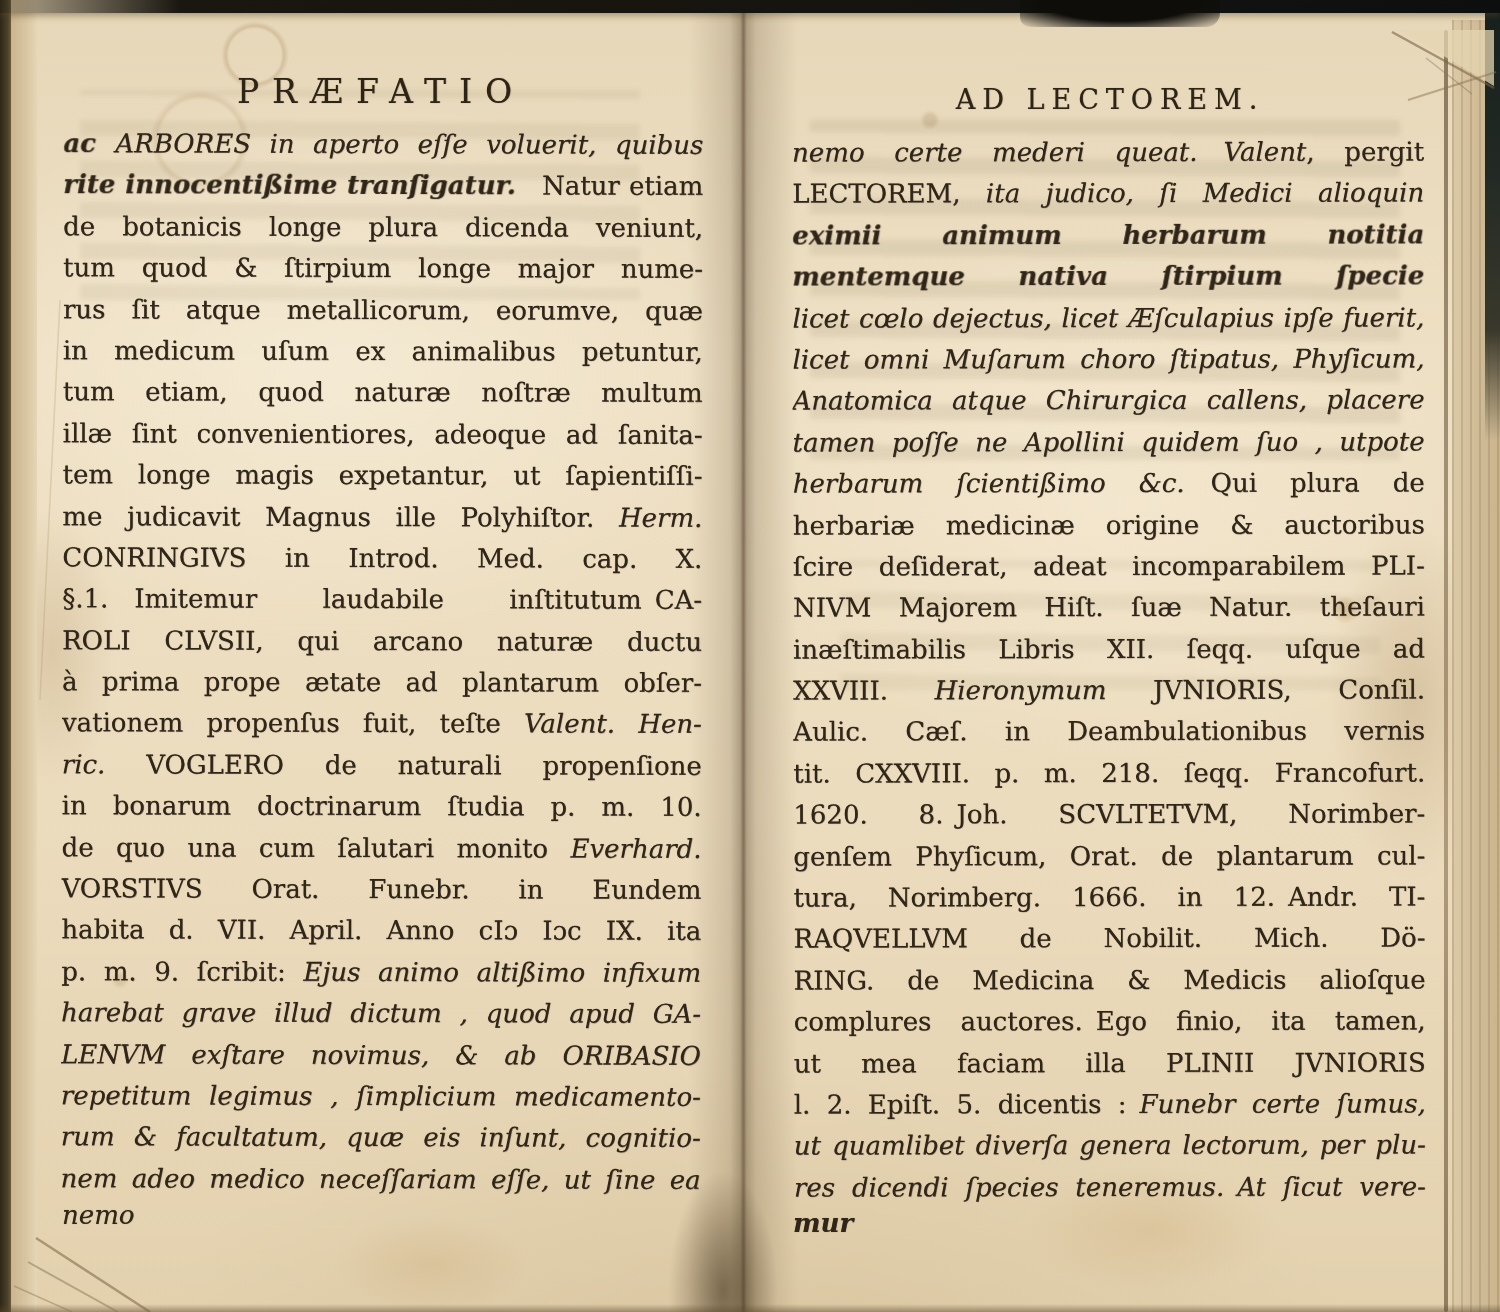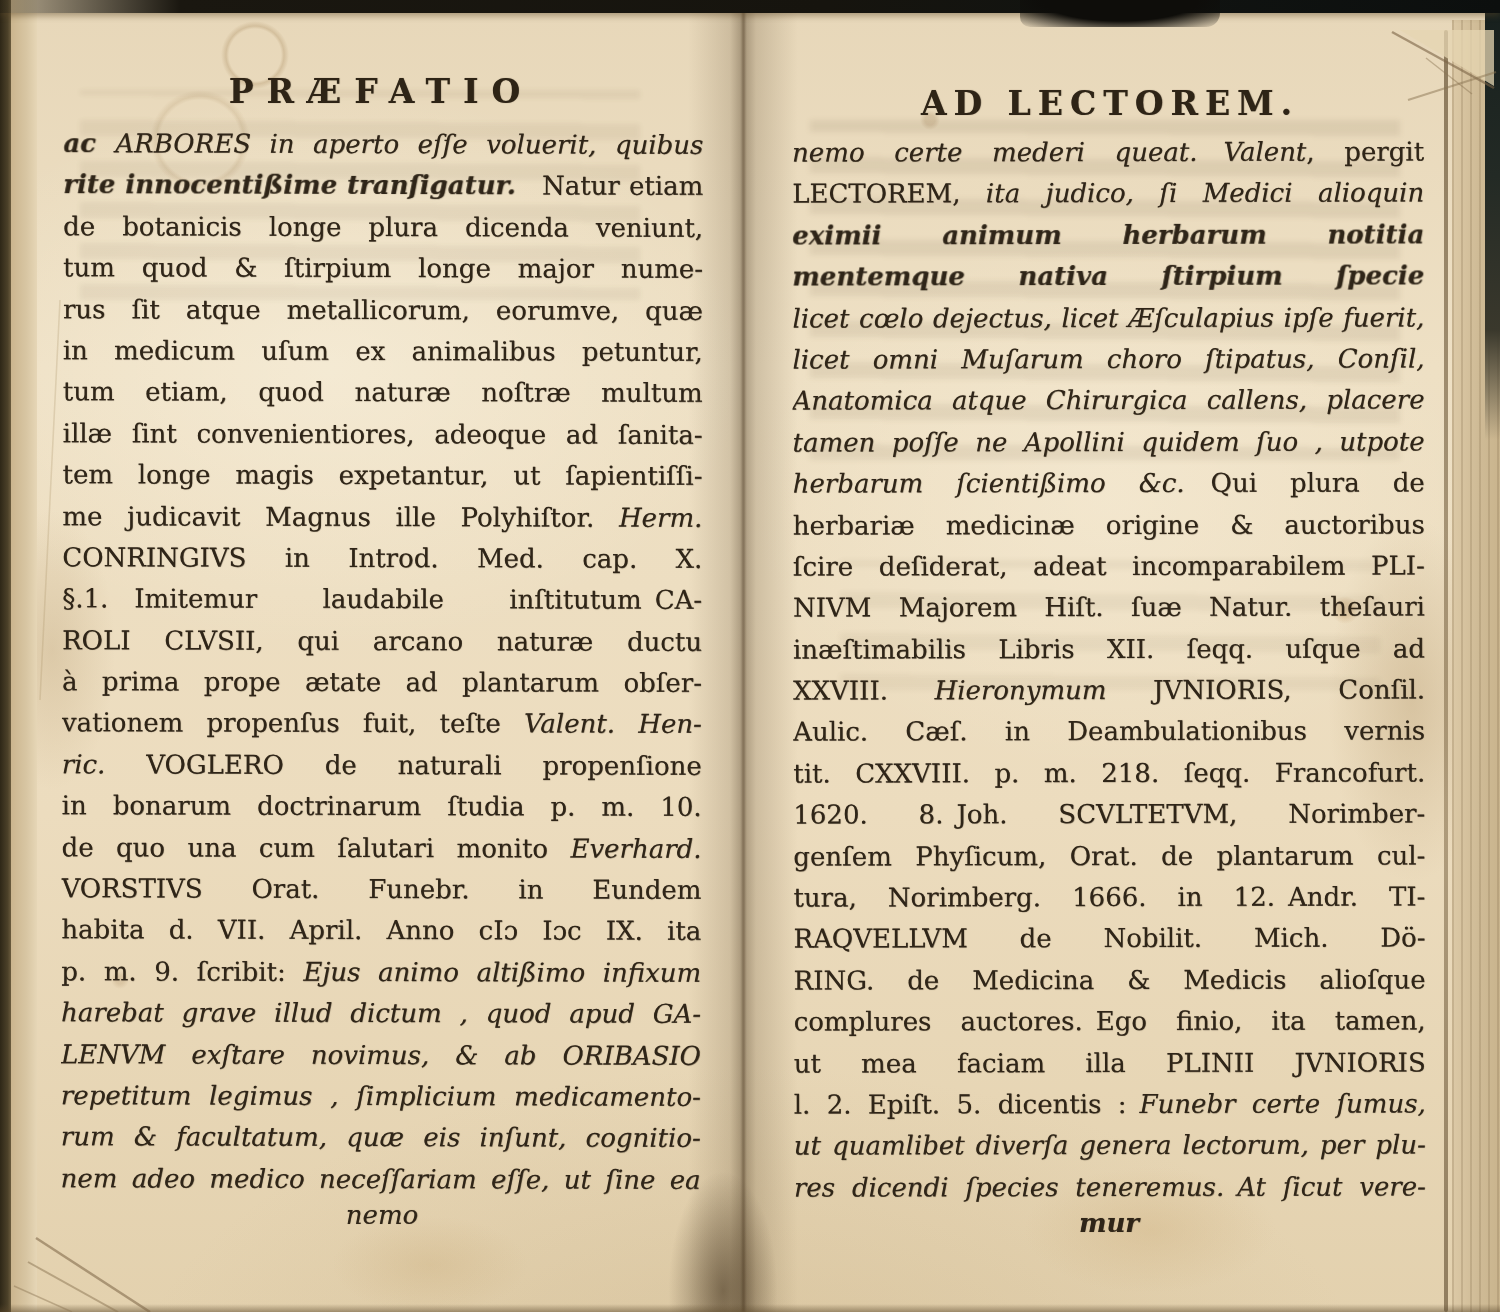--- a/index.html
+++ b/index.html
@@ -50,35 +50,35 @@
     radial-gradient(ellipse 180px 90px at 1150px 1230px, rgba(205,175,125,.35), rgba(0,0,0,0) 70%),
     radial-gradient(ellipse 140px 70px at 430px 1265px, rgba(200,170,120,.30), rgba(0,0,0,0) 70%),
     radial-gradient(ellipse 120px 260px at 1412px 700px, rgba(176,148,104,.35), rgba(0,0,0,0) 70%),
     radial-gradient(ellipse 90px 200px at 52px 650px, rgba(176,148,104,.28), rgba(0,0,0,0) 70%);}
   .ghost{position:absolute;pointer-events:none;filter:blur(2.5px);
     background:repeating-linear-gradient(0.4deg, rgba(86,64,36,.085) 0 16px, rgba(0,0,0,0) 16px 41px);}
   .ghost.gl{left:80px;top:90px;width:560px;height:210px;opacity:.8;}
   .ghost.gr{left:810px;top:120px;width:590px;height:340px;}
   .ghost.gr2{left:840px;top:560px;width:540px;height:130px;opacity:.7;}
   
-  .page-header{position:absolute;text-align:center;color:#2e2416;font-weight:bold;
+  .page-header{position:absolute;text-align:center;color:#2e2416;font-weight:normal;
     text-shadow:.4px .4px .9px rgba(45,33,18,.55);}
   #hdr-left{left:60px;top:72px;width:642px;font-size:33px;letter-spacing:13px;}
-  #hdr-right{left:793px;top:84px;width:634px;font-size:33px;letter-spacing:7px;}
+  #hdr-right{left:793px;top:84px;width:634px;font-size:27px;letter-spacing:7px;}
   .text-block{position:absolute;color:#2f2518;font-size:26px;}
   #tb-left{left:62px;top:124px;width:640px;transform:rotate(.15deg);}
   #tb-right{left:793px;top:132px;width:632px;transform:rotate(-.1deg);}
   .line{height:41.4px;line-height:41.4px;overflow:hidden;
     text-align:justify;text-align-last:justify;white-space:normal;}
   .line span{text-shadow:.35px .35px .7px rgba(43,32,18,.62);}
   .ro{font-style:normal;}
   .it{font-style:italic;}
   .ib{font-style:italic;font-weight:bold;filter:blur(.35px);}
   .catchword{position:absolute;font-style:italic;font-size:26px;color:#2f2518;
-    text-align:center;text-shadow:.35px .35px .7px rgba(43,32,18,.62);}
+    text-align:left;text-shadow:.35px .35px .7px rgba(43,32,18,.62);}
   #cw-left{left:62px;top:1200px;width:640px;}
   #cw-right{left:793px;top:1208px;width:632px;font-weight:bold;}
   .creases{position:absolute;inset:0;pointer-events:none;}
 </style>
 </head>
 <body>
 
 <div id="canvas">
 
   <div class="stains"></div>
@@ -121,21 +121,21 @@
     </div>
   <div class="catchword" id="cw-left">nemo</div>
 
   <div class="page-header" id="hdr-right">AD LECTOREM.</div>
   <div class="text-block" id="tb-right">
       <div class="line"><span class="it">nemo certe mederi queat.</span><span class="ro"> </span><span class="it">Valent</span><span class="ro">, pergit</span></div>
       <div class="line"><span class="ro">LECTOREM, </span><span class="it">ita judico, ſi Medici alioquin</span></div>
       <div class="line"><span class="ib">eximii animum herbarum notitia ſpoliaveris,</span></div>
       <div class="line"><span class="ib">mentemque nativa ſtirpium ſpecie nudaveris,</span></div>
       <div class="line"><span class="it">licet cœlo dejectus, licet Æſculapius ipſe fuerit,</span></div>
-      <div class="line"><span class="it">licet omni Muſarum choro ſtipatus, </span><span class="it">Conſil,</span></div>
+      <div class="line"><span class="it">licet omni Muſarum choro ſtipatus, </span><span class="it">Phyſicum,</span></div>
       <div class="line"><span class="it">Anatomica atque Chirurgica callens, placere</span></div>
       <div class="line"><span class="it">tamen poſſe ne Apollini quidem ſuo , utpote</span></div>
       <div class="line"><span class="it">herbarum ſcientißimo &amp;c.</span><span class="ro"> Qui plura de</span></div>
       <div class="line"><span class="ro">herbariæ medicinæ origine &amp; auctoribus</span></div>
       <div class="line"><span class="ro">ſcire deſiderat, adeat incomparabilem PLI-</span></div>
       <div class="line"><span class="ro">NIVM Majorem Hiſt. ſuæ Natur. theſauri</span></div>
       <div class="line"><span class="ro">inæſtimabilis Libris XII. ſeqq. uſque ad</span></div>
       <div class="line"><span class="ro">XXVIII. </span><span class="it">Hieronymum </span><span class="ro">JVNIORIS, Conſil.</span></div>
       <div class="line"><span class="ro">Aulic. Cæſ. in Deambulationibus vernis</span></div>
       <div class="line"><span class="ro">tit. CXXVIII. p. m. 218. ſeqq. Francofurt.</span></div>

